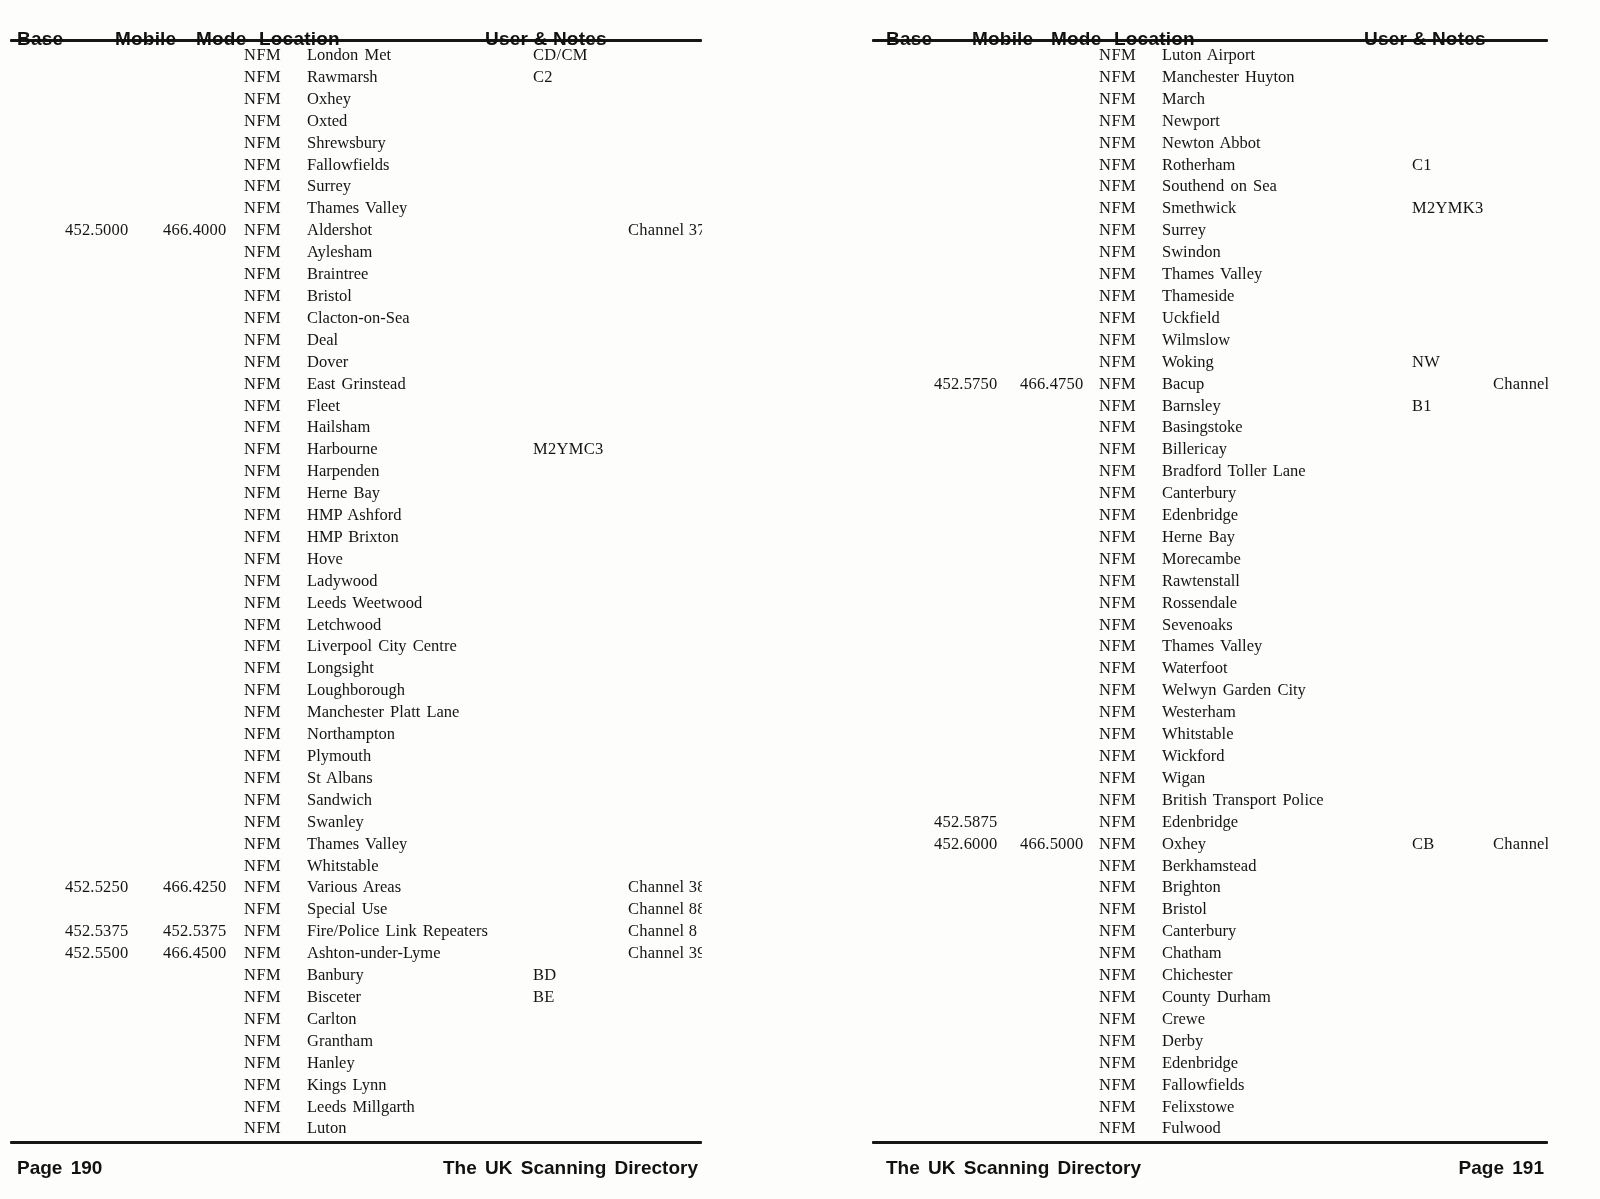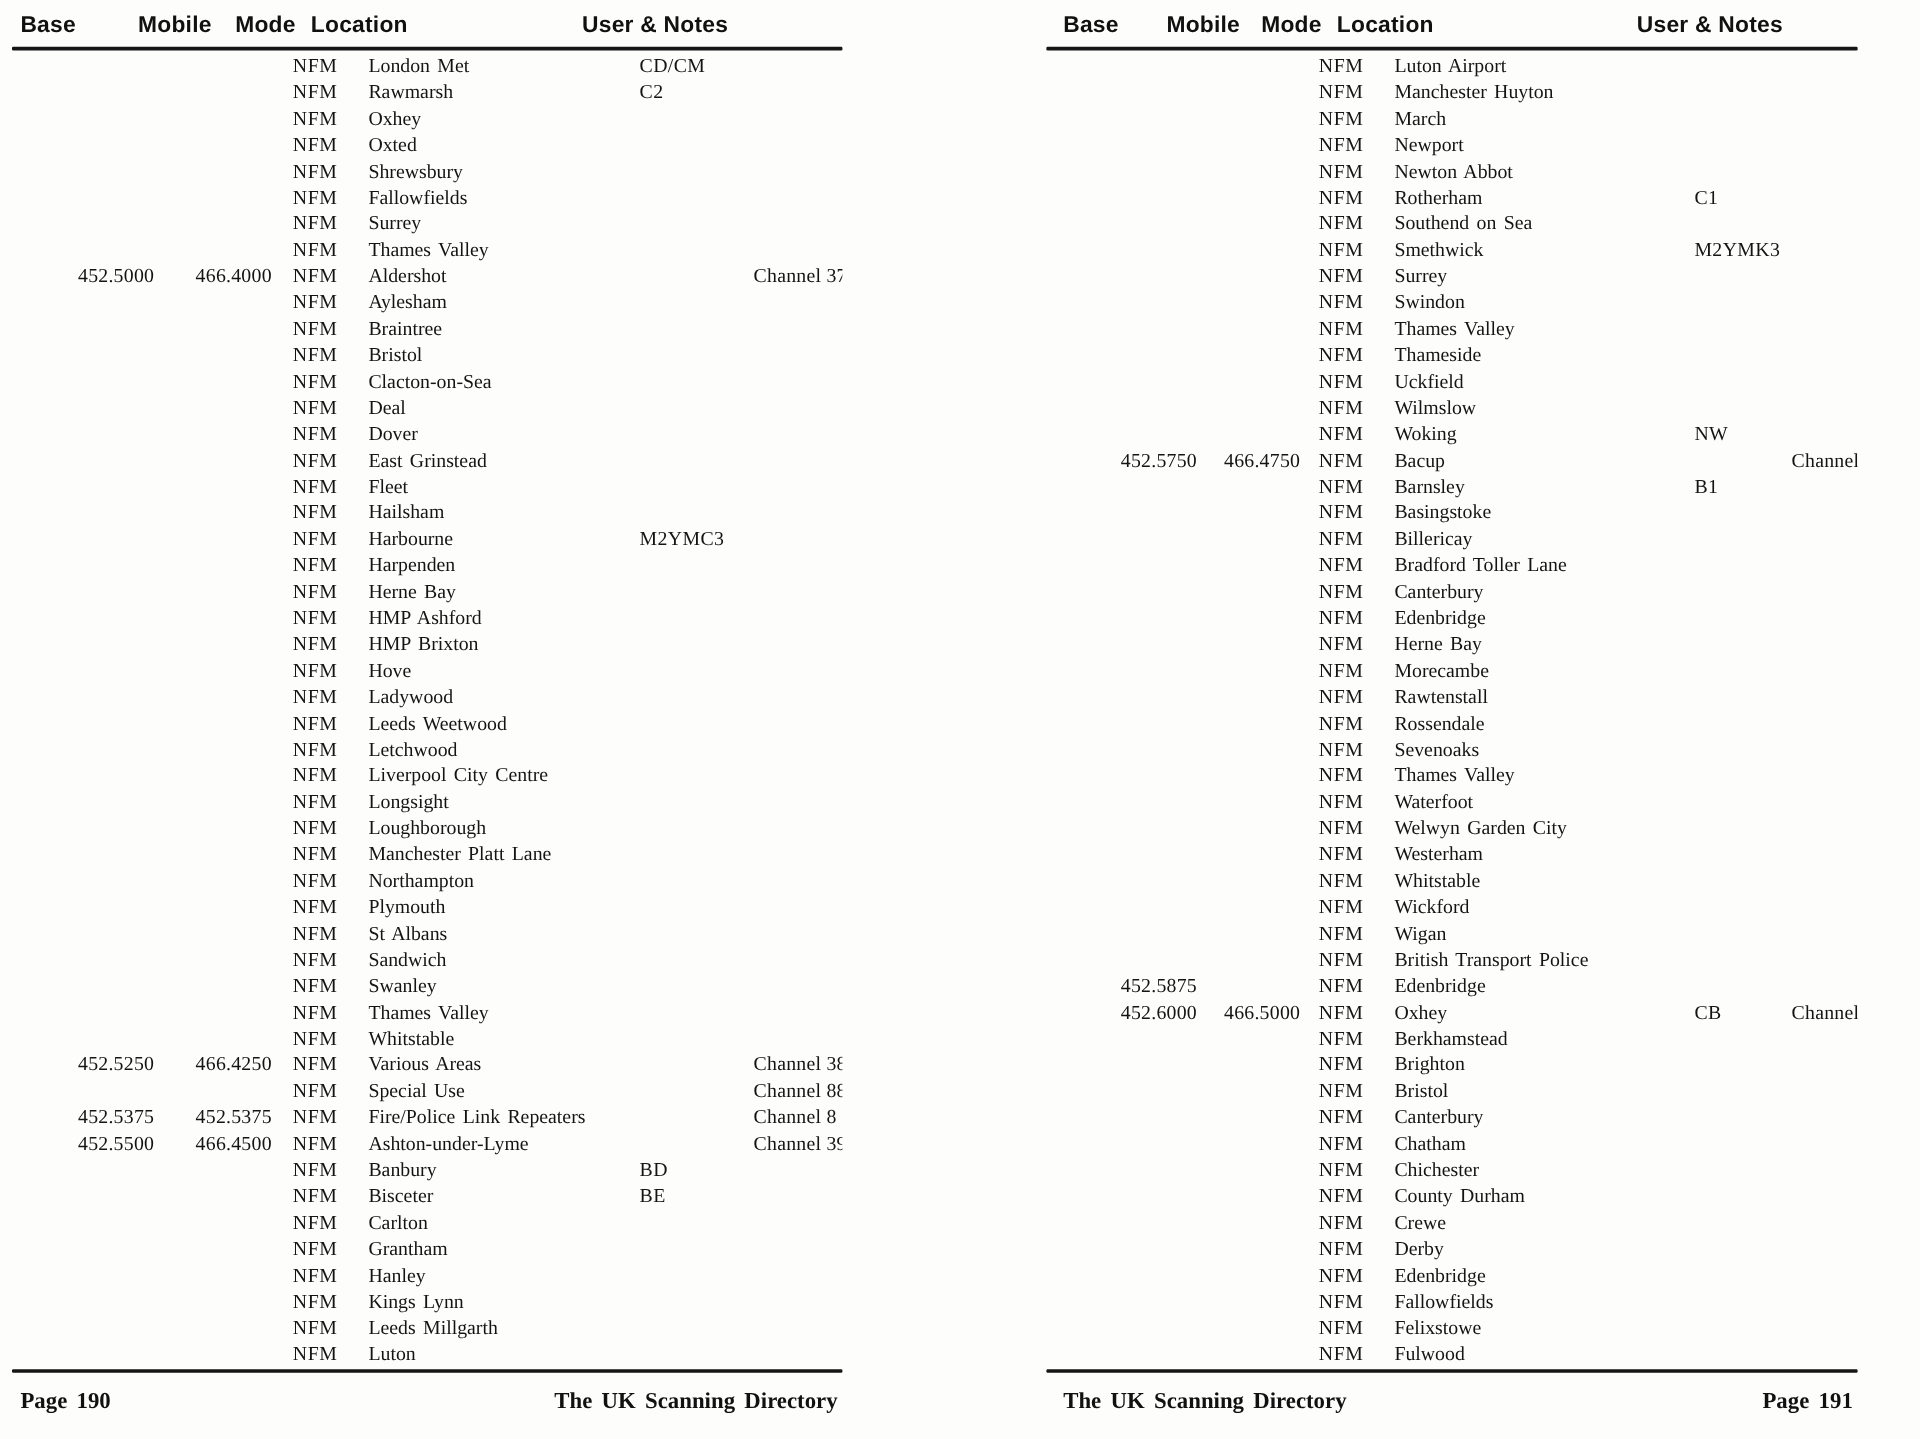--- a/index.html
+++ b/index.html
@@ -18,21 +18,21 @@
   }
   .page-left  { left: 10px;  width: 692px; --pad-l: 7px;
                 --cols: 98px 81px 63px 226px 95px 1fr; }
   .page-right { left: 872px; width: 676px; --pad-l: 14px;
                 --cols: 86px 79px 63px 250px 81px 1fr; }
 
   .thead {
     display: grid;
     grid-template-columns: var(--cols);
     padding-left: var(--pad-l);
-    padding-top: 11px;
+    padding-top: 28px;
     height: 39px;
     font-family: "Liberation Sans", sans-serif;
     font-size: 19px;
     font-weight: 600;
     letter-spacing: 0.2px;
     color: #111;
   }
   .thead .uh { grid-column: 5 / 7; }
 
   .rule {
@@ -61,21 +61,21 @@
   .cell-mode { letter-spacing: 0.5px; }
   .cell-location { word-spacing: 2px; }
   .cell-user { letter-spacing: 0.3px; }
   .cell-note { letter-spacing: 0.2px; }
 
   .pfooter {
     display: flex;
     justify-content: space-between;
     align-items: baseline;
     padding: 13px 4px 0 var(--pad-l);
-    font-family: Liberation Serif, serif;
+    font-family: Liberation Sans, sans-serif;
     font-size: 19px;
     font-weight: 600;
     word-spacing: 3px;
     color: #111;
   }
 </style>
 </head>
 <body>
 
 <div class="page page-left">

